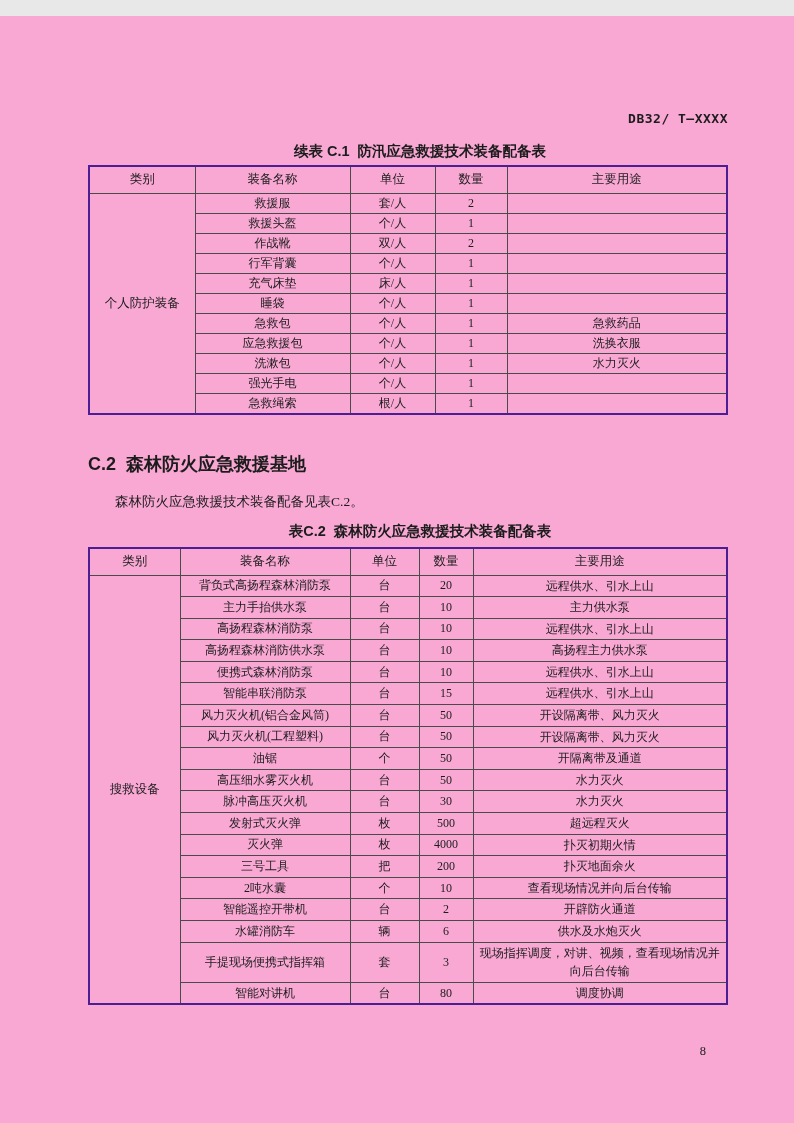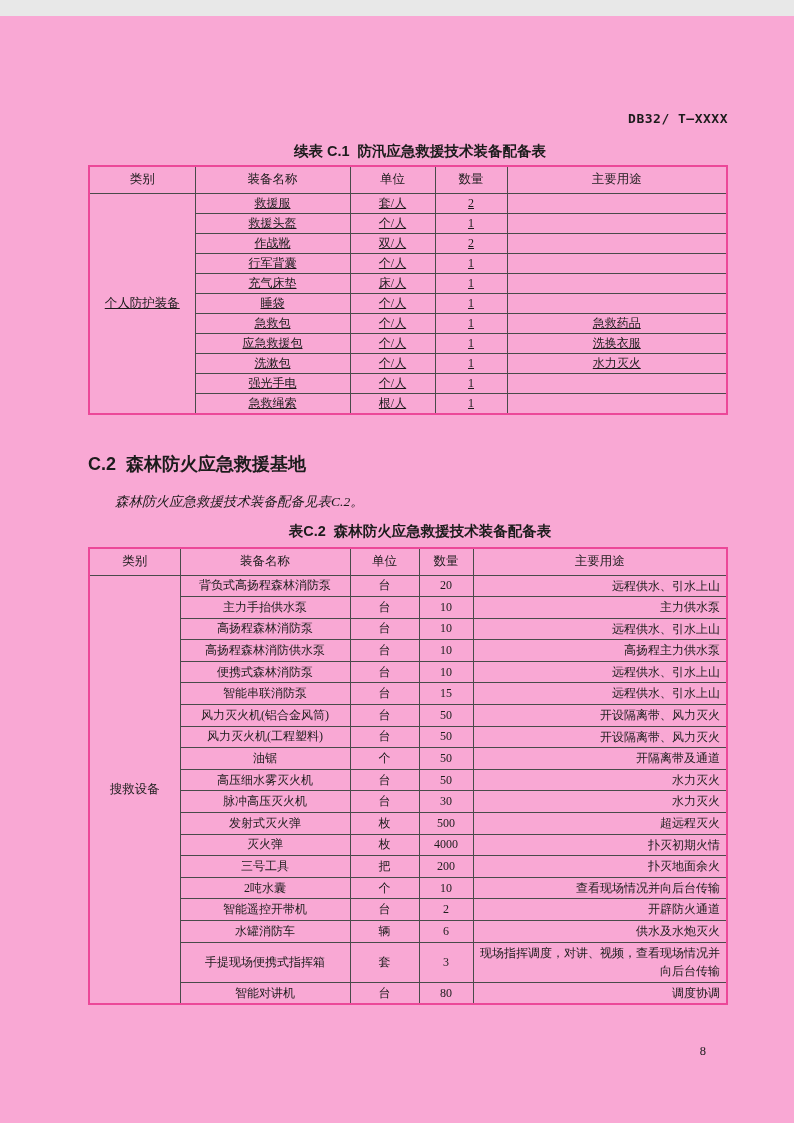--- a/index.html
+++ b/index.html
@@ -29,42 +29,42 @@
   .t1-title { top:126px; }
   .t2-title { top:506px; }
   .section-heading {
     position:absolute; top:436px; left:88px;
     font-family:"Liberation Sans","DejaVu Sans",sans-serif;
     font-weight:bold; font-size:18px;
     white-space:pre;
   }
   .body-paragraph {
     position:absolute; top:477px; left:88px; width:640px;
-    font-size:13.5px; text-indent:2em;font-style:italic;
+    font-size:13.5px; text-indent:2em;
   }
   table.doc-table {
     position:absolute; left:88px; width:640px;
     border-collapse:collapse; table-layout:fixed;
     font-size:12px;
   }
   .t1 { top:149px; }
   .t2 { top:531px; }
   table.doc-table th, table.doc-table td {
     border:1px solid #4a4a4a;
     text-align:center; vertical-align:middle;
     font-weight:normal;
     padding:1px 3px;
     overflow:hidden;
   }
-  table.doc-table { border:2px solid #ec4899; }
+  table.doc-table { border:2px solid #4c1d95; }
   table.doc-table thead th { height:27px; font-size:12.5px; }
-  .t1 tbody td { height:18px;text-decoration:underline; }
+  .t1 tbody td { height:18px; }
   .t2 thead th { height:24px; }
   .t2 tbody td { height:21.5px; }
-  .t2 td.col-use { text-align:right; padding:1px 6px; line-height:1.55; }
+  .t2 td.col-use { text-align:center; padding:1px 6px; line-height:1.55; }
   td.cat { font-size:12.5px; }
   .page-number {
     position:absolute; top:1028px; right:88px;
     font-size:12.5px;
   }
 </style>
 </head>
 <body>
 
 <div class="page">

